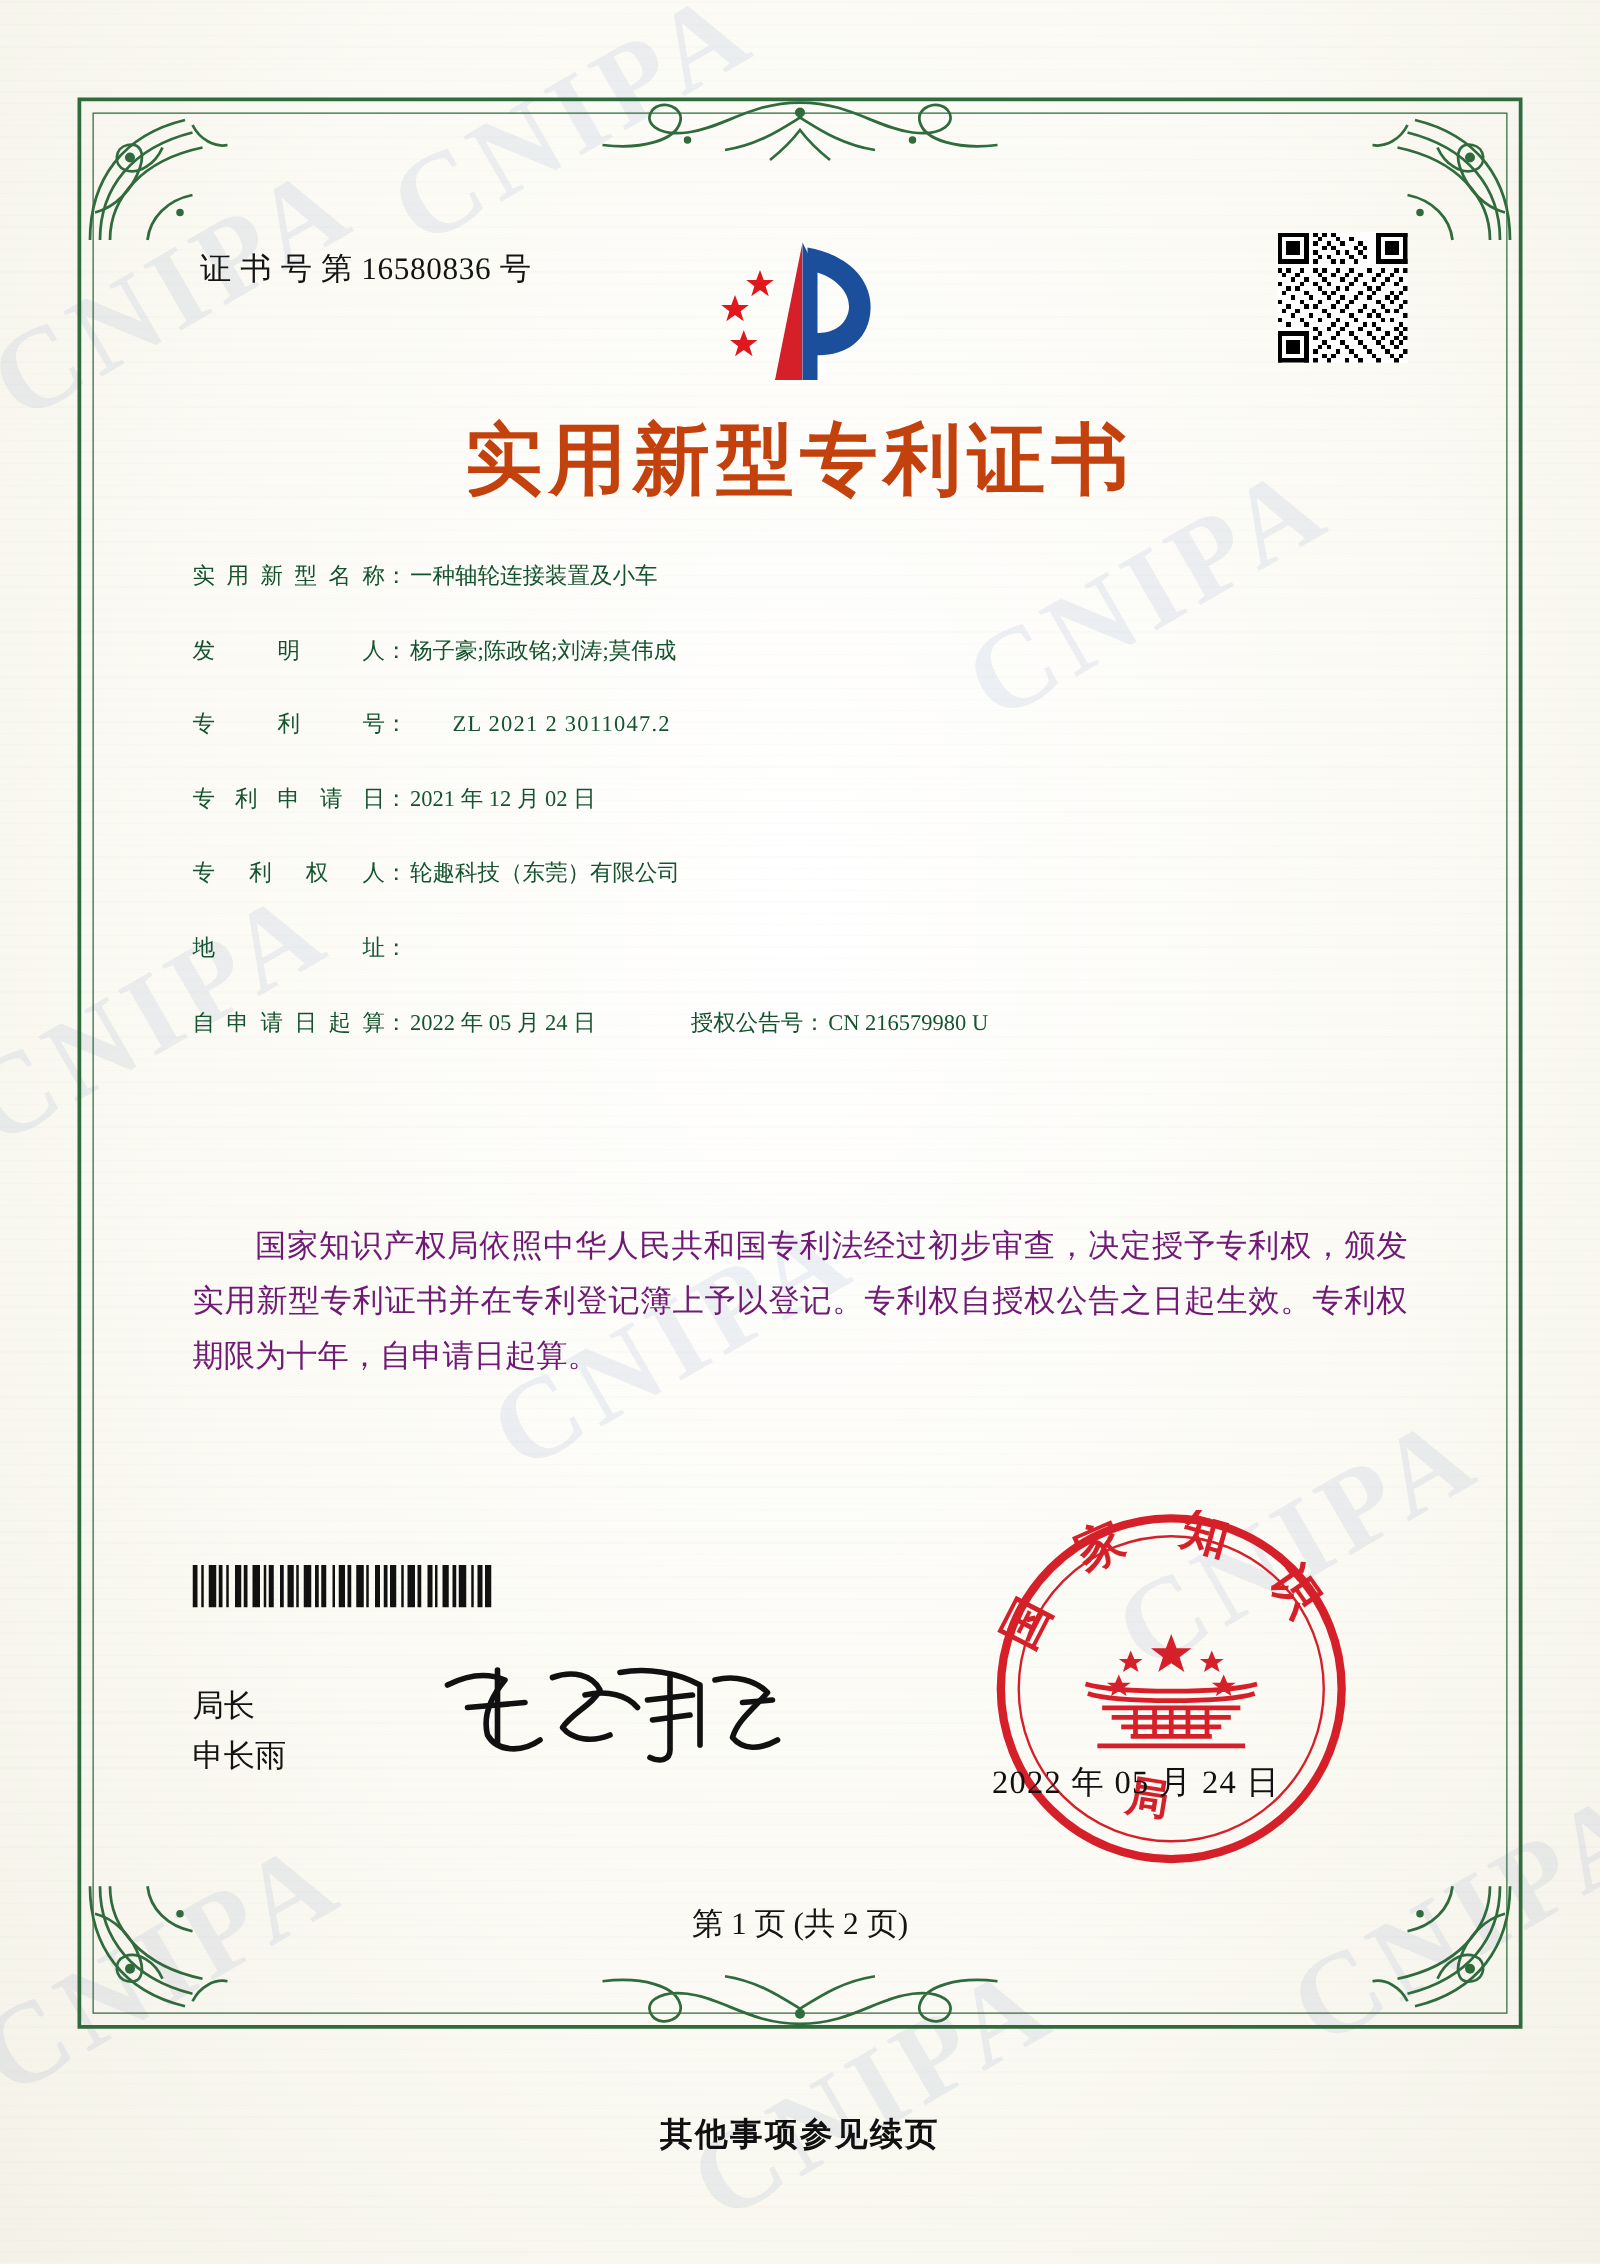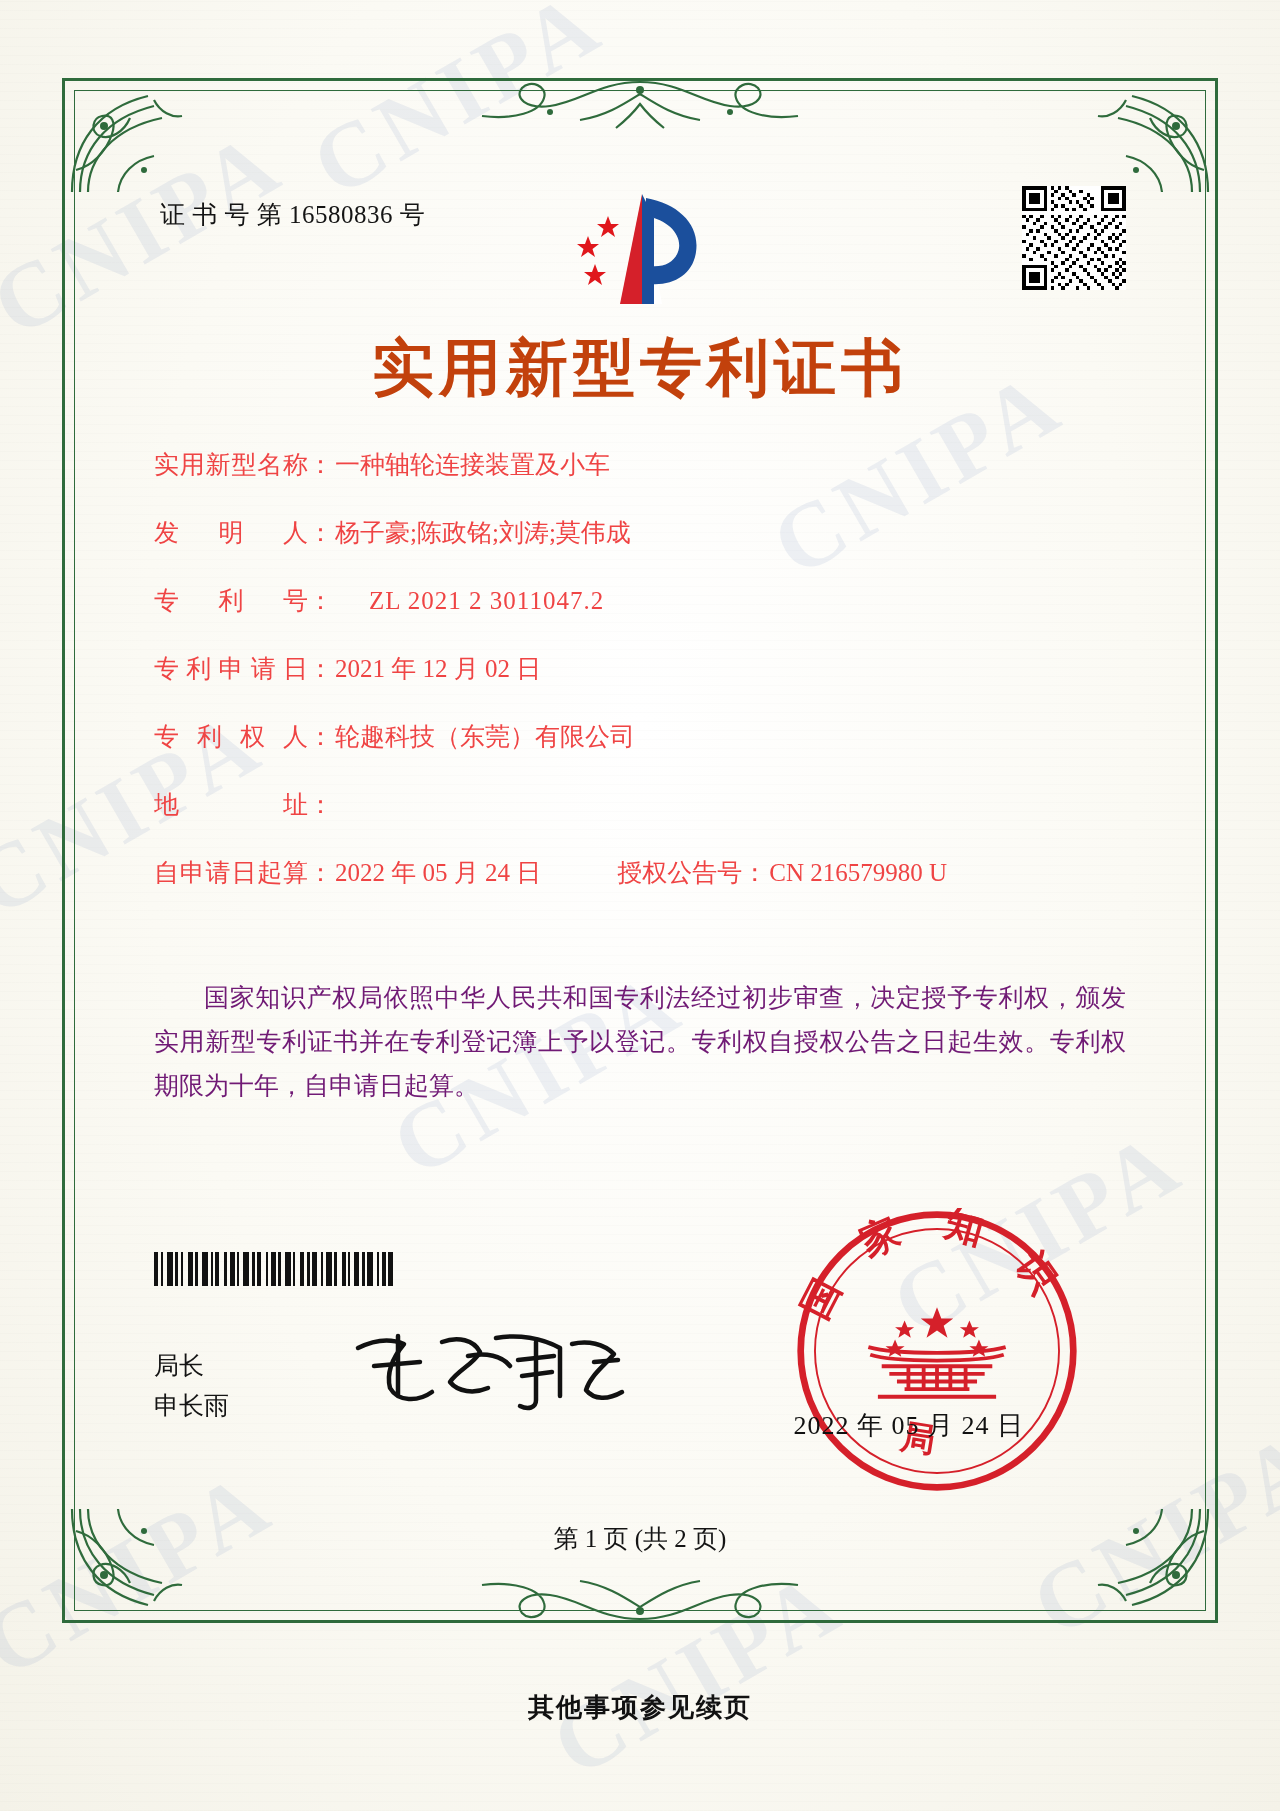--- a/index.html
+++ b/index.html
@@ -148,24 +148,24 @@
 
   .fields {
     position: absolute;
     left: 46px;
     right: 46px;
     top: 320px;
   }
   .field-row {
     display: flex;
     align-items: baseline;
-    font-size: 25px;
+    font-size: 18px;
     line-height: 1.2;
     margin-bottom: 38px;
-    color: #ef4444;
+    color: #14532d;
     white-space: nowrap;
   }
   .field-label {
     display: inline-block;
     text-align: justify;
     text-align-last: justify;
     width: 154px;
     flex: 0 0 154px;
   }
   .field-colon {

